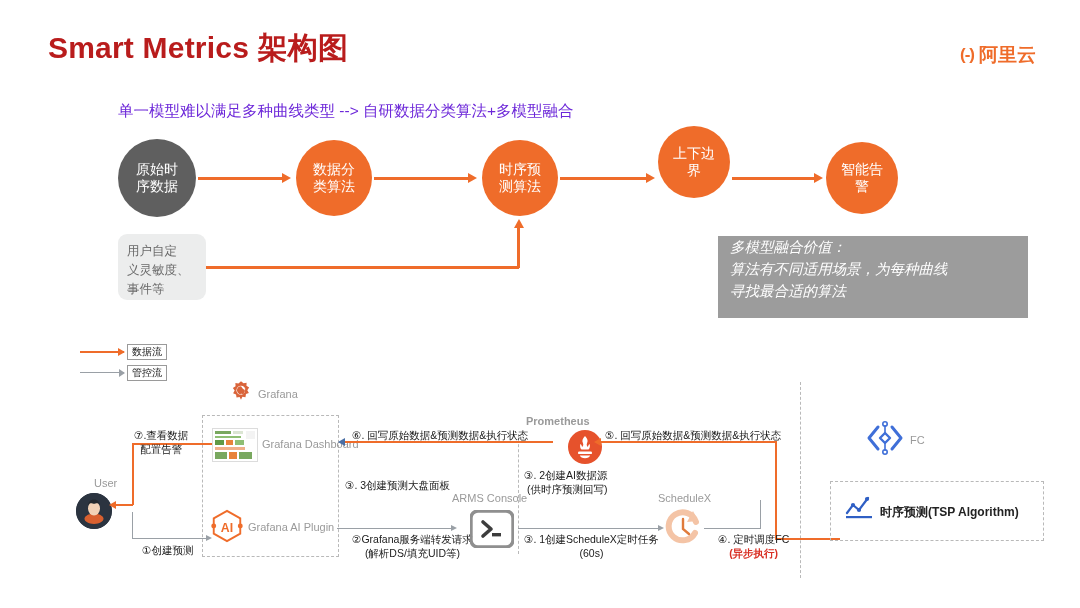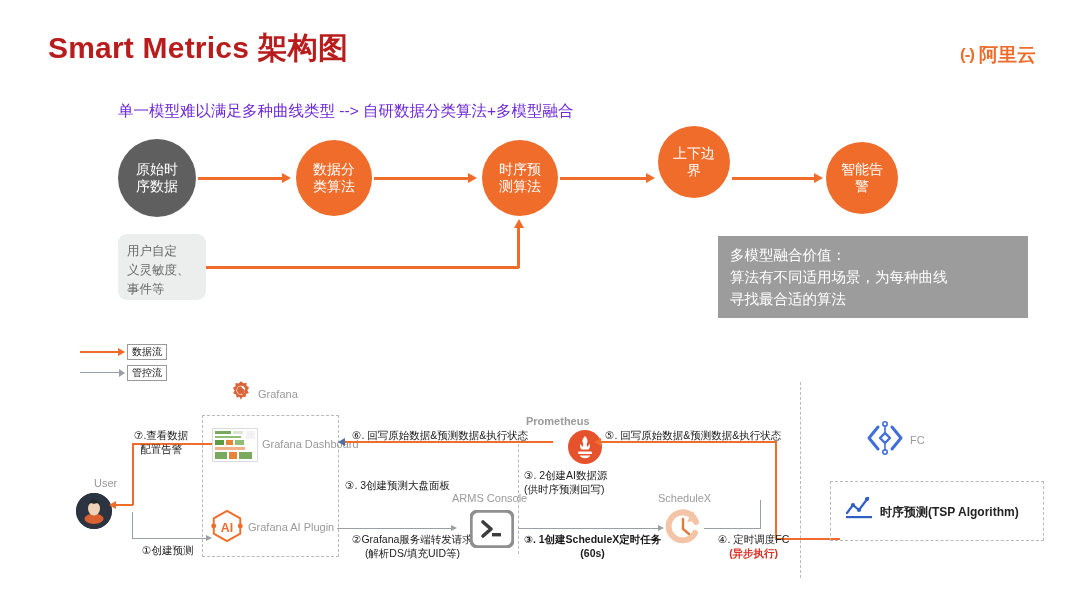--- a/index.html
+++ b/index.html
@@ -76,21 +76,21 @@
   #user-config-box{
     left:118px;top:234px;width:88px;height:66px;
     background:#eceded;border-radius:9px;
     font-size:12.5px;color:#6a6a6a;line-height:1.5;
     padding:8px 9px;box-sizing:border-box;
   }
   #value-box{
     left:718px;top:236px;width:310px;height:82px;
     background:#9c9c9c;
     color:#ffffff;font-size:14.5px;line-height:1.52;
-    padding:8px 12px;box-sizing:border-box;
+    padding:0 12px;box-sizing:border-box;font-style:italic;
   }
 
   
   #legend{left:80px;top:343px;}
   .legend-row{display:flex;align-items:center;height:17px;margin-bottom:4px;}
   .legend-line{width:44px;height:2px;margin-right:3px;position:relative;}
   .legend-line.data{background:#ef6c2a;}
   .legend-line.ctrl{background:#9aa0a6;height:1.5px;}
   .legend-tip{position:absolute;right:-1px;top:50%;transform:translateY(-50%);
     width:0;height:0;border-top:4px solid transparent;border-bottom:4px solid transparent;}
@@ -98,21 +98,21 @@
   .legend-tip.ctrl{border-left:6px solid #9aa0a6;}
   .legend-label{
     border:1px solid #9a9a9a;font-size:10px;color:#222;
     padding:1px 4px;background:#fff;white-space:nowrap;line-height:1.2;
   }
 
   
   .dashed-box{border:1.3px dashed #b9b9b9;}
   .vdash{border-left:1.3px dashed #b9b9b9;}
 
-  .lbl{font-size:10.5px;color:#1a1a1a;white-space:nowrap;line-height:1.35;}
+  .lbl{font-size:10.5px;color:#1a1a1a;white-space:nowrap;line-height:1.35;text-align:right;}
   .lbl.center{text-align:center;}
   .lbl-red{color:#d93025;font-weight:bold;}
   .svc-name{font-size:11px;color:#9a9a9a;white-space:nowrap;}
   .node-label{font-size:11px;color:#9a9a9a;white-space:nowrap;}
   .tsp-label{font-size:12px;color:#222;white-space:nowrap;font-weight:bold;}
 
   
   .oline{background:#ef6c2a;}
   .gline{background:#9aa0a6;}
 
@@ -301,21 +301,21 @@
 
 <div class="abs svc-name" style="left:658px;top:492px;">ScheduleX</div>
 <svg class="abs" style="left:662px;top:508px;" width="42" height="40" viewBox="0 0 42 40">
   <path d="M34 14a14 14 0 10-1 11" fill="none" stroke="#f4c4a6" stroke-width="6" stroke-linecap="round"></path>
   <path d="M31 3l5 10-11 1z" fill="#f4c4a6"></path>
   <path d="M21 11v10l6 5" fill="none" stroke="#e07b3c" stroke-width="2.4" stroke-linecap="round"></path>
 </svg>
 
 <div class="abs gline" style="left:518px;top:528px;height:1.4px;width:142px;"></div>
 <div class="abs" style="left:658px;top:525px;width:0;height:0;border-top:3.5px solid transparent;border-bottom:3.5px solid transparent;border-left:6px solid #9aa0a6;"></div>
-<div class="abs lbl center" style="left:524px;top:532px;white-space:pre-line;font-weight:bold;">③. 1创建ScheduleX定时任务
+<div class="abs lbl center" style="left:524px;top:532px;white-space:pre-line;">③. 1创建ScheduleX定时任务
 (60s)</div>
 
 <div class="abs gline" style="left:704px;top:528px;height:1.4px;width:57px;"></div>
 <div class="abs gline" style="left:760px;top:500px;width:1.4px;height:28px;"></div>
 <div class="abs lbl center" style="left:718px;top:532px;">
   <span>④. 定时调度FC</span><br>
   <span class="lbl-red">(异步执行)</span>
 </div>
 
 <svg class="abs" style="left:864px;top:418px;" width="42" height="40" viewBox="0 0 42 40">

